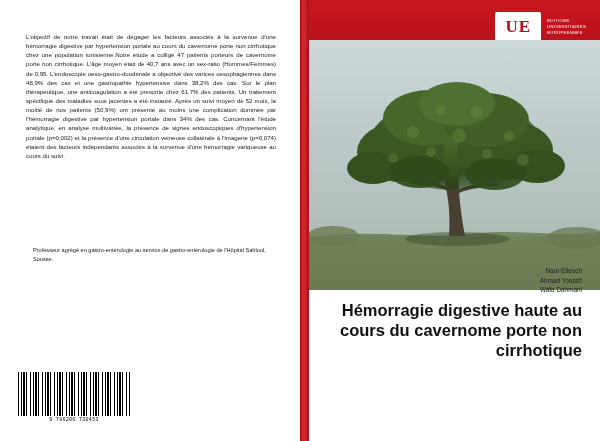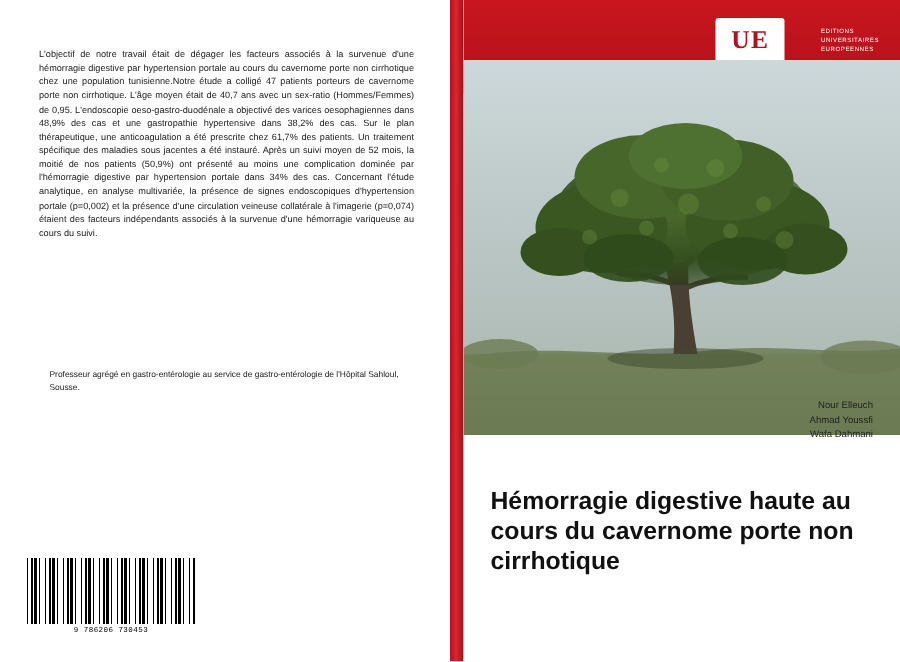--- a/index.html
+++ b/index.html
@@ -116,21 +116,21 @@
     background: #b3101a;
     clip-path: polygon(0 0, 100% 0, 100% 40%, 0 100%);
   }
   
   .logo-wrap {
     position: absolute;
     right: 14px;
     top: 12px;
     display: flex;
     align-items: center;
-    gap: 24px;
+    gap: 6px;
   }
   .logo-mark {
     width: 46px;
     height: 30px;
     background: #ffffff;
     border-radius: 2px;
     display: flex;
     align-items: center;
     justify-content: center;
     font-weight: bold;
@@ -154,22 +154,21 @@
     height: 250px;
     overflow: hidden;
     background: linear-gradient(to bottom, #cfd9db 0%, #b9c6c6 40%, #9aa89d 75%, #7e8a76 100%);
   }
   .photo svg { display: block; }
   .title-block {
     position: absolute;
     left: 18px;
     right: 18px;
     top: 300px;
-    text-align: left;
-    margin-top: 24px;
+    text-align: right;
   }
   .book-title {
     font-size: 16.5px;
     line-height: 1.22;
     font-weight: bold;
     color: #111111;
     margin: 0;
   }
   .subtitle {
     margin-top: 22px;

